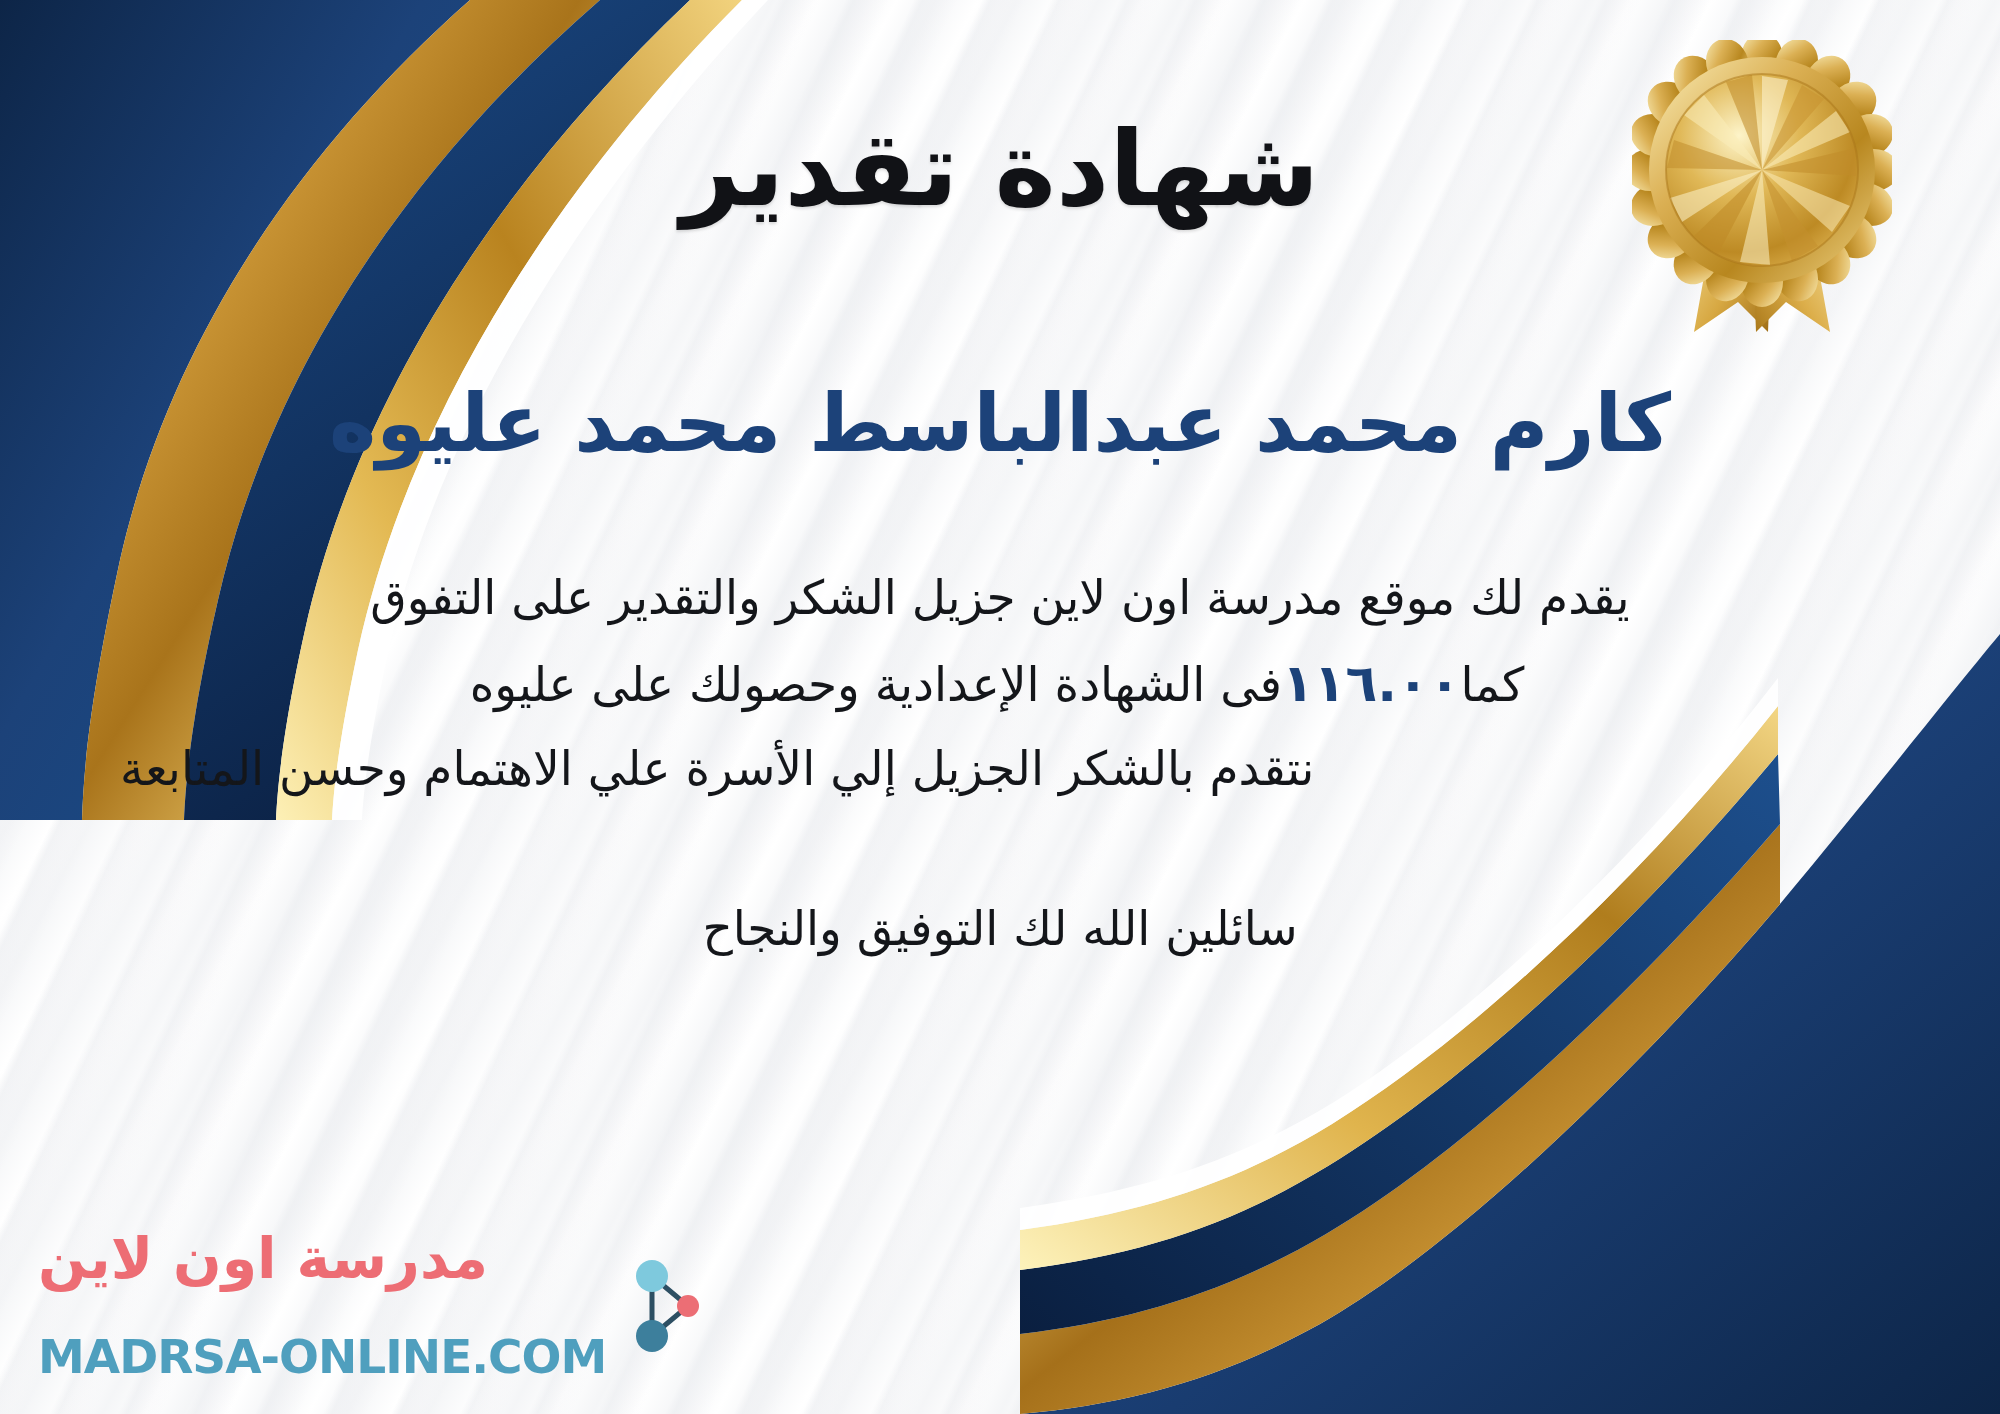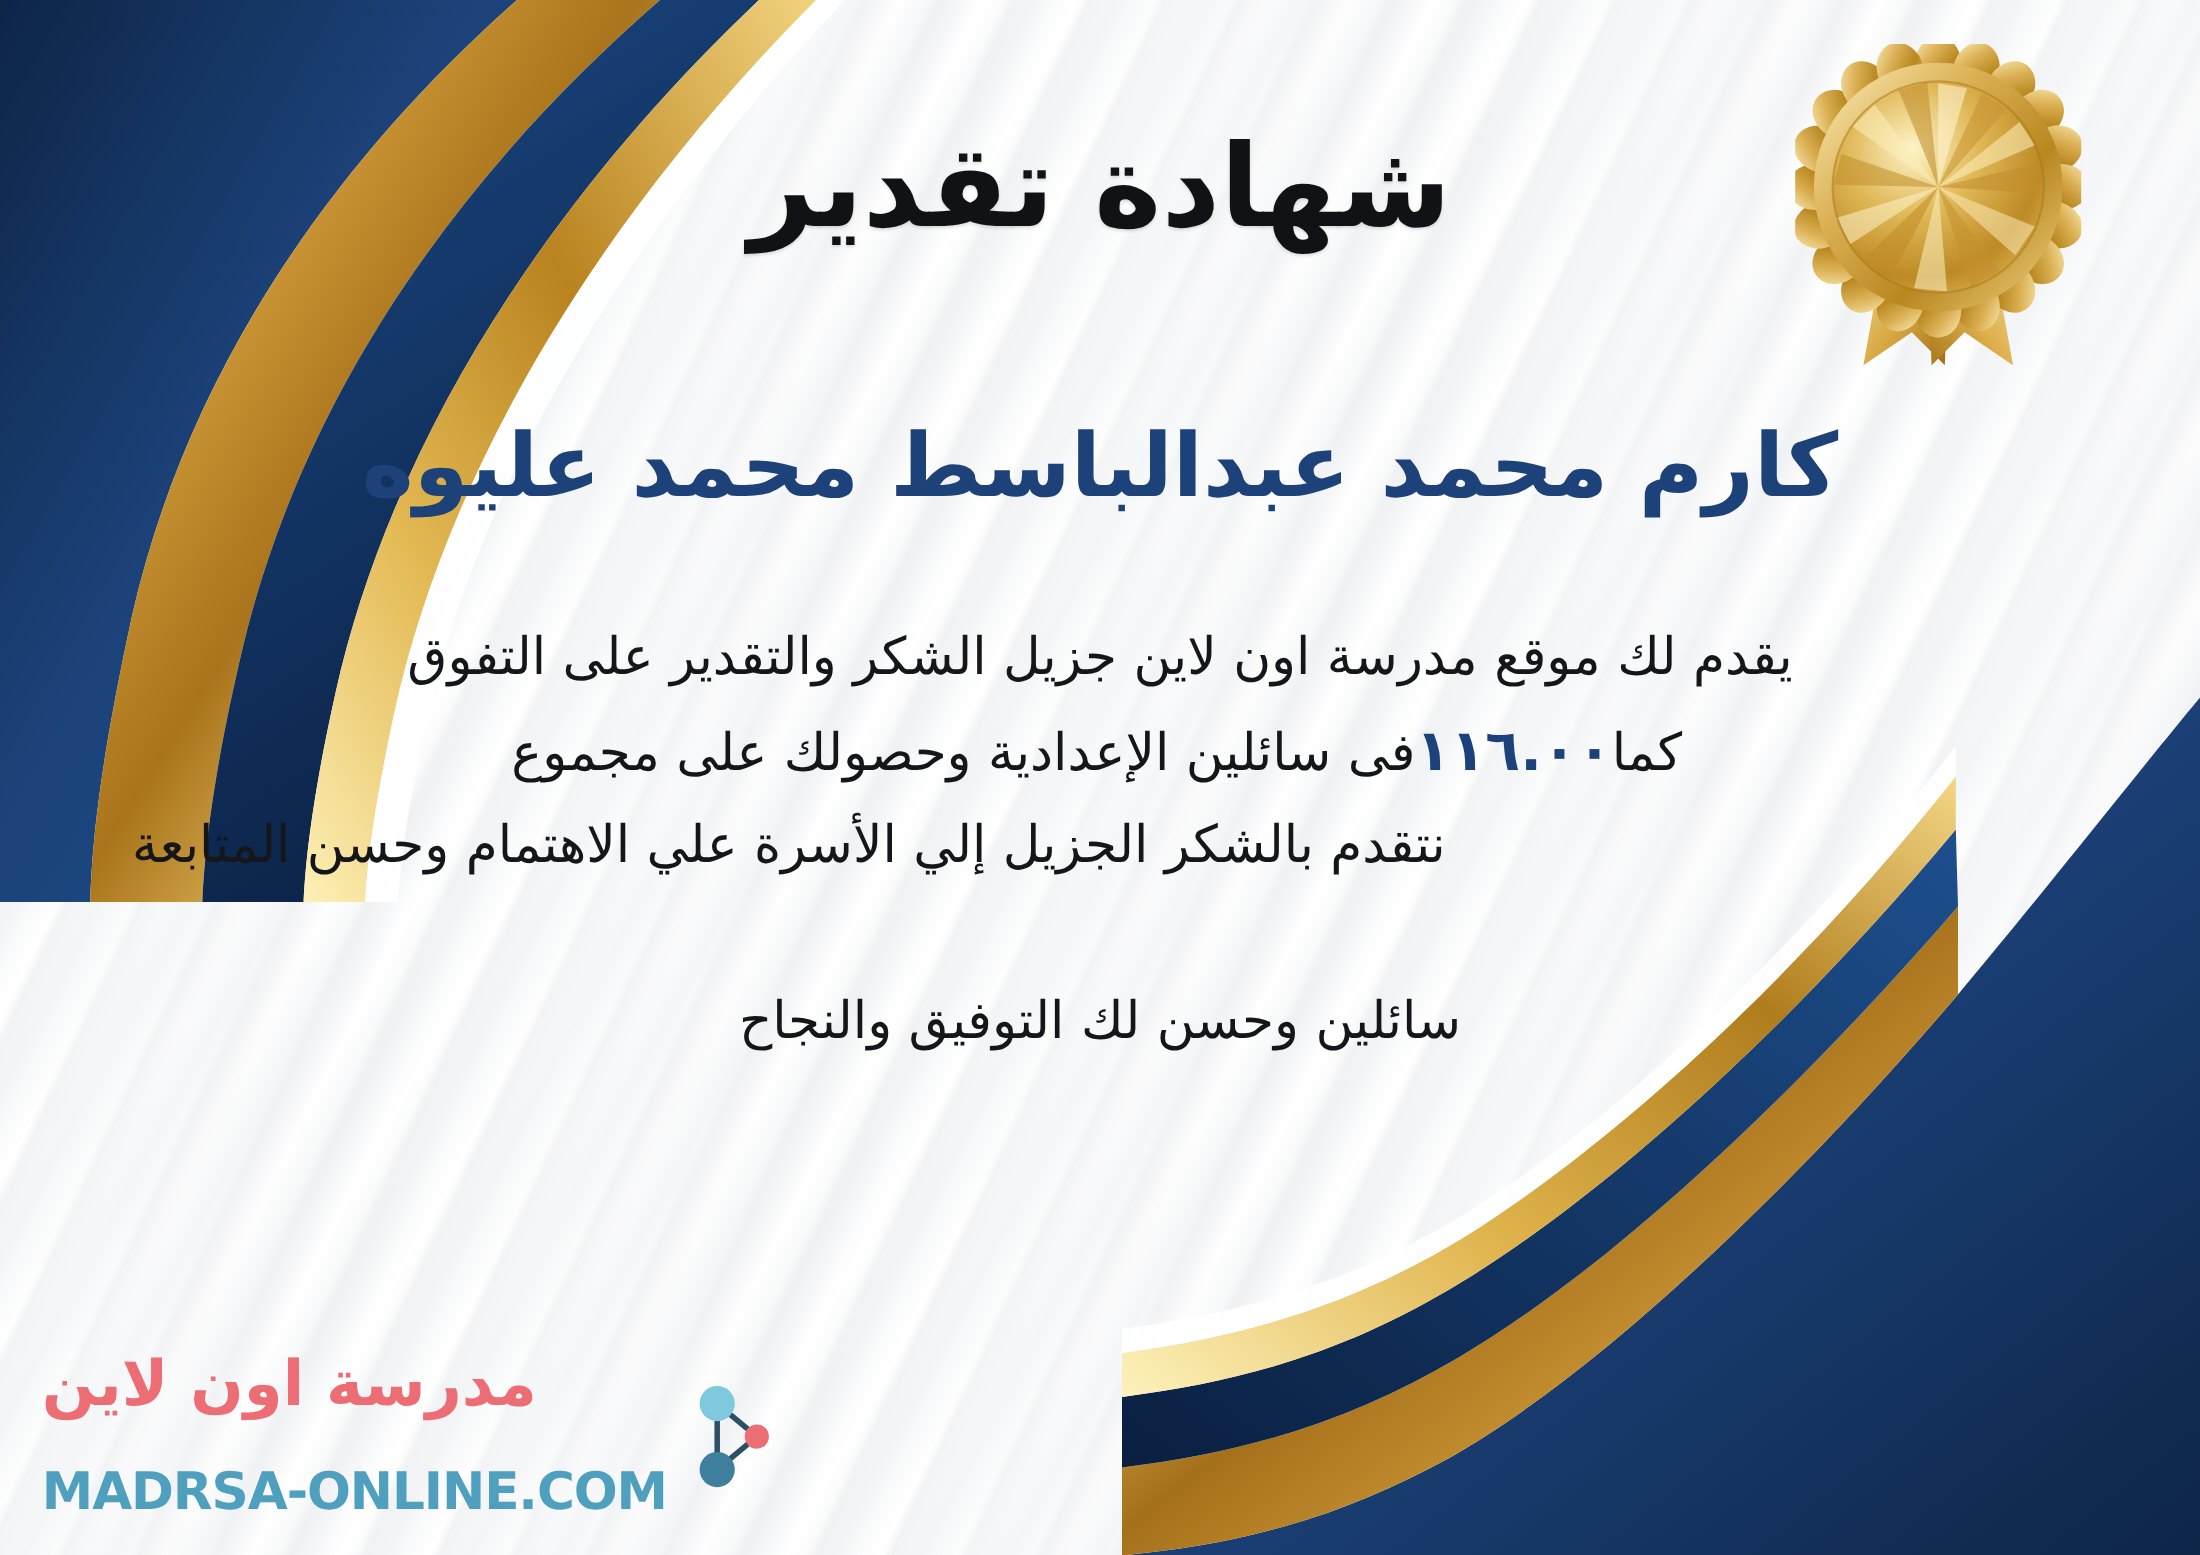--- a/index.html
+++ b/index.html
@@ -316,27 +316,27 @@
     <h1 id="certificate-title">شهادة تقدير</h1>
 
     <div id="recipient-name">كارم محمد عبدالباسط محمد عليوه</div>
 
     <div id="body-block">
       <span class="body-line" id="line-1">يقدم لك موقع مدرسة اون لاين جزيل الشكر  والتقدير على التفوق</span>
 
       <span class="body-line" id="line-2">
         <span class="seg-left">كما</span>
         <span id="total-score">١١٦.٠٠</span>
-        <span class="seg-right">فى سائلين الإعدادية وحصولك على مجموع</span>
+        <span class="seg-right">فى الشهادة الإعدادية وحصولك على عليوه</span>
       </span>
 
       <span class="body-line" id="line-3">نتقدم  بالشكر الجزيل إلي الأسرة علي الاهتمام وحسن المتابعة</span>
     </div>
 
-    <div id="closing-line">سائلين وحسن لك التوفيق  والنجاح</div>
+    <div id="closing-line">سائلين الله لك التوفيق  والنجاح</div>
   </div>
 
   <div id="brand-logo">
     <svg id="brand-mark" viewBox="0 0 96 110">
       <line x1="30" y1="26" x2="66" y2="56" stroke="#2d4f63" stroke-width="5" stroke-linecap="round"></line>
       <line x1="66" y1="56" x2="30" y2="86" stroke="#2d4f63" stroke-width="5" stroke-linecap="round"></line>
       <line x1="30" y1="26" x2="30" y2="86" stroke="#2d4f63" stroke-width="5" stroke-linecap="round"></line>
       <circle cx="30" cy="26" r="16" fill="#7ec9dd"></circle>
       <circle cx="66" cy="56" r="11" fill="#ec6e75"></circle>
       <circle cx="30" cy="86" r="16" fill="#3d7f9c"></circle>

